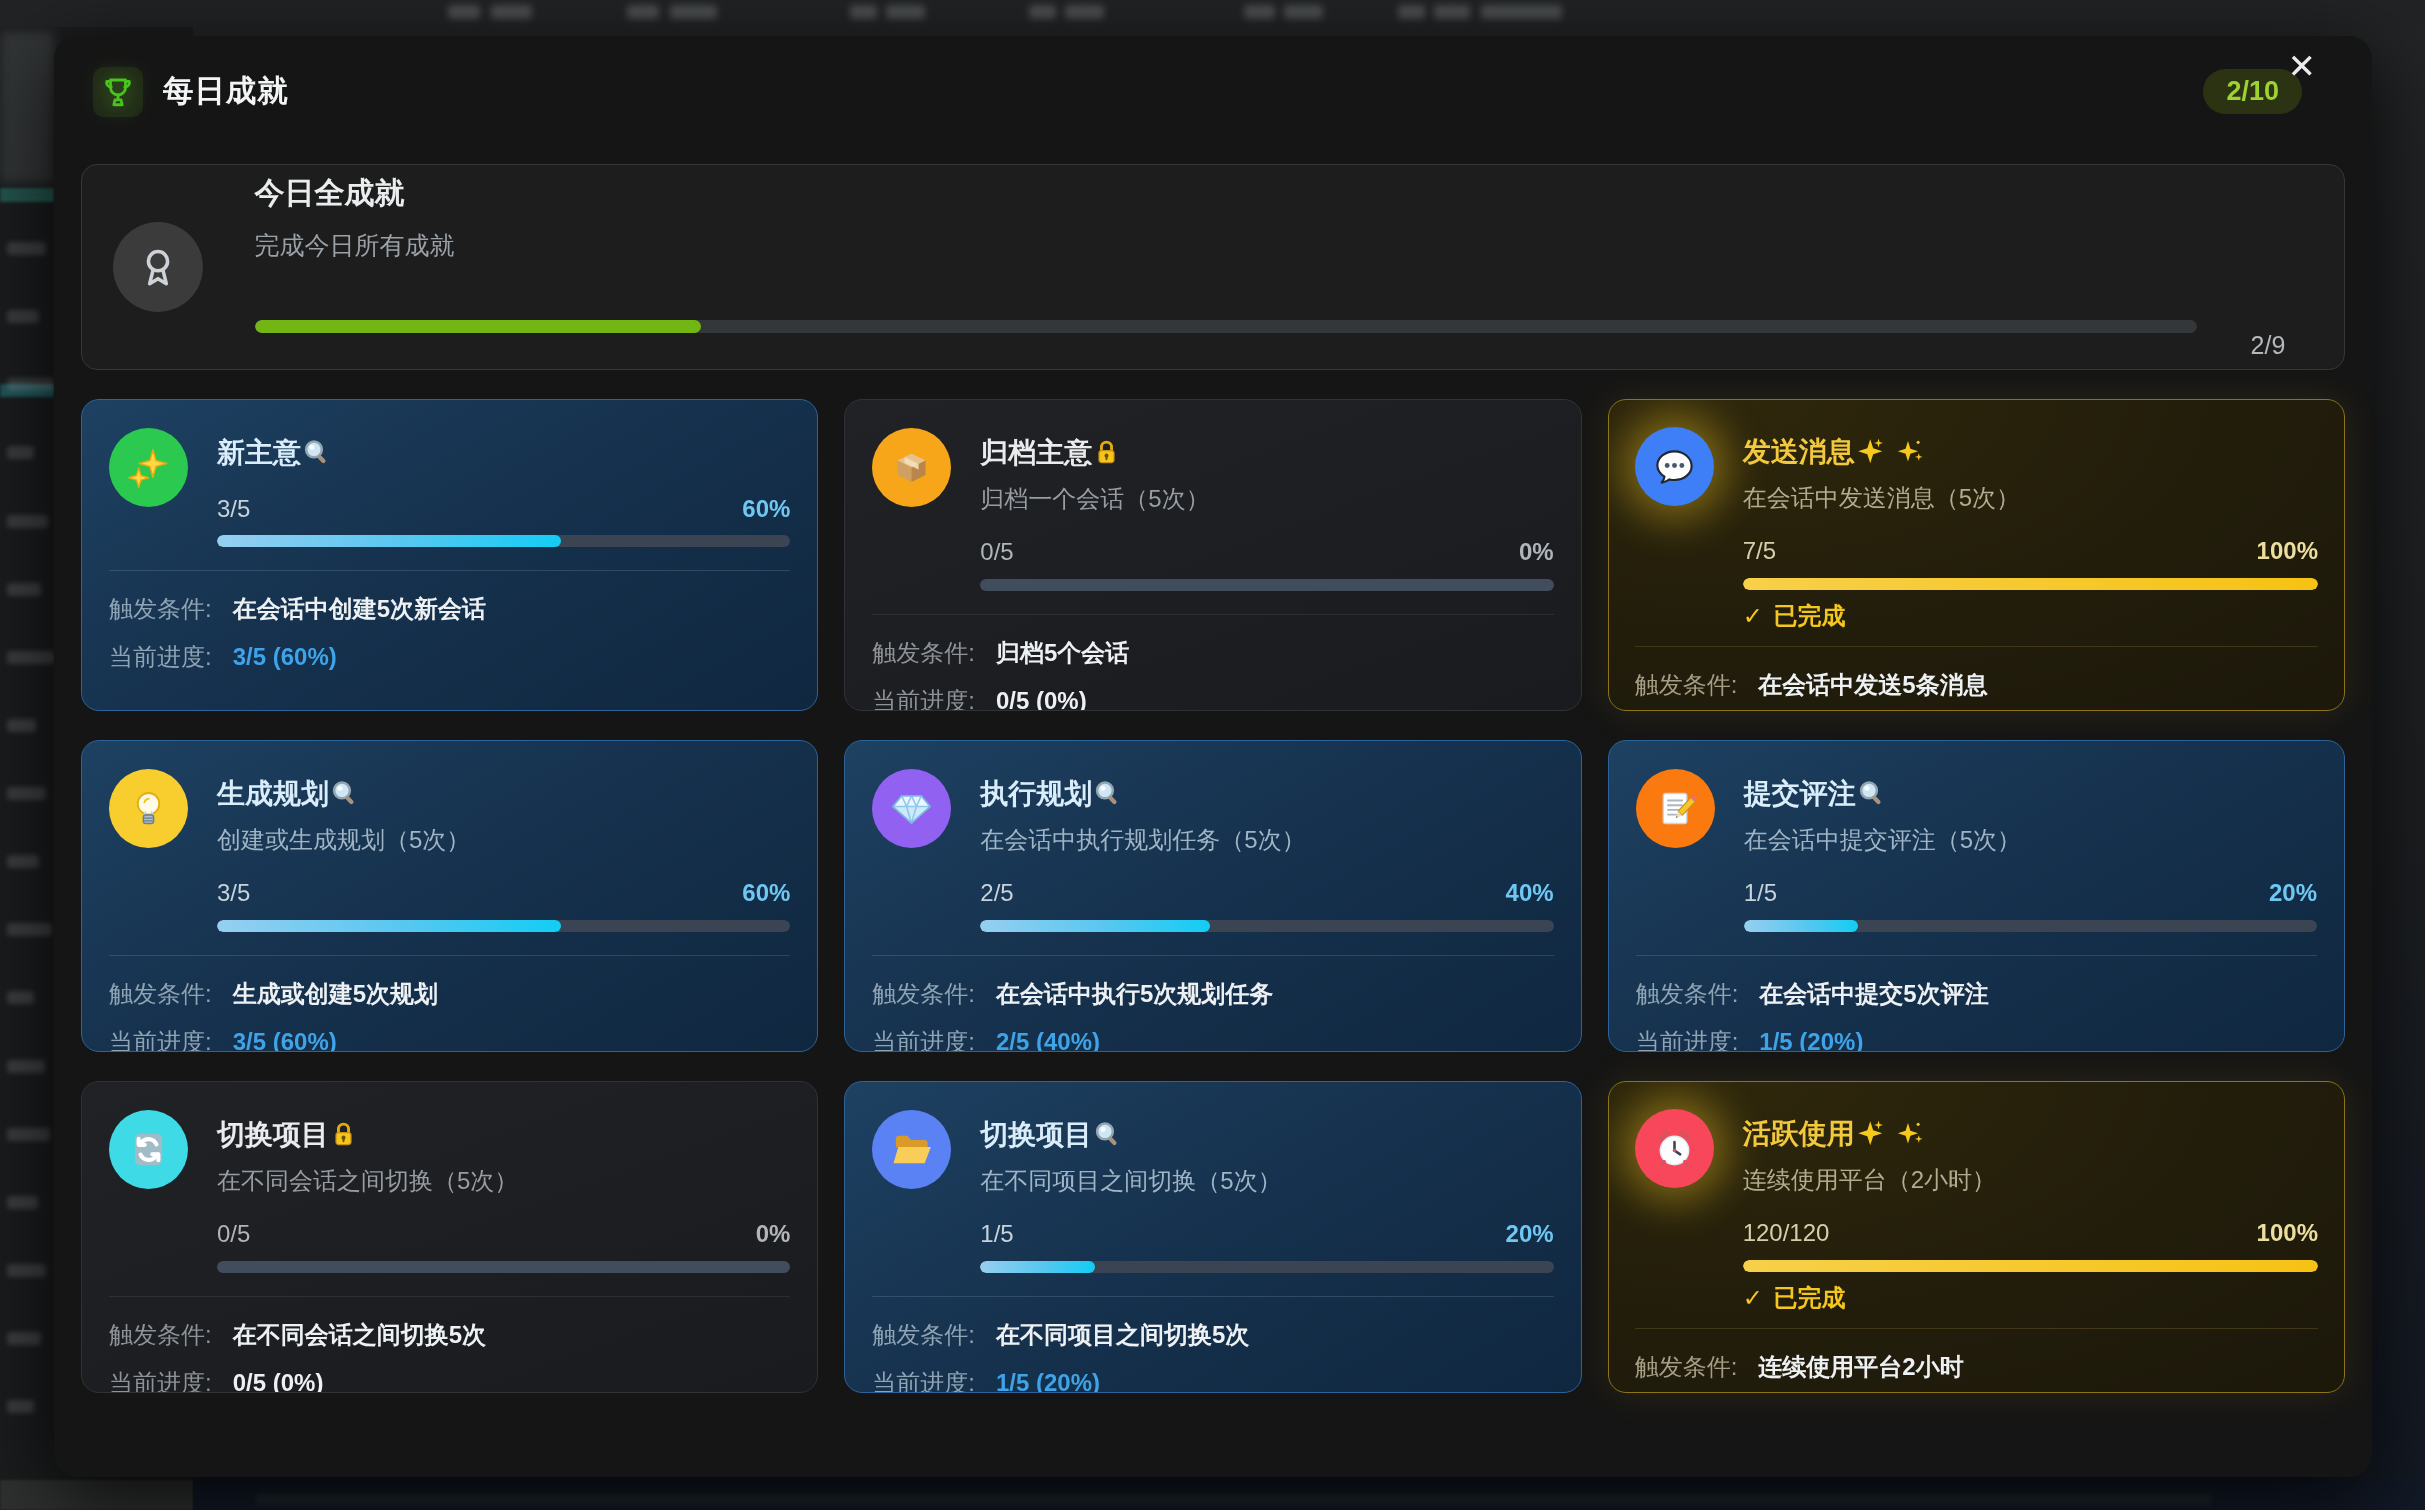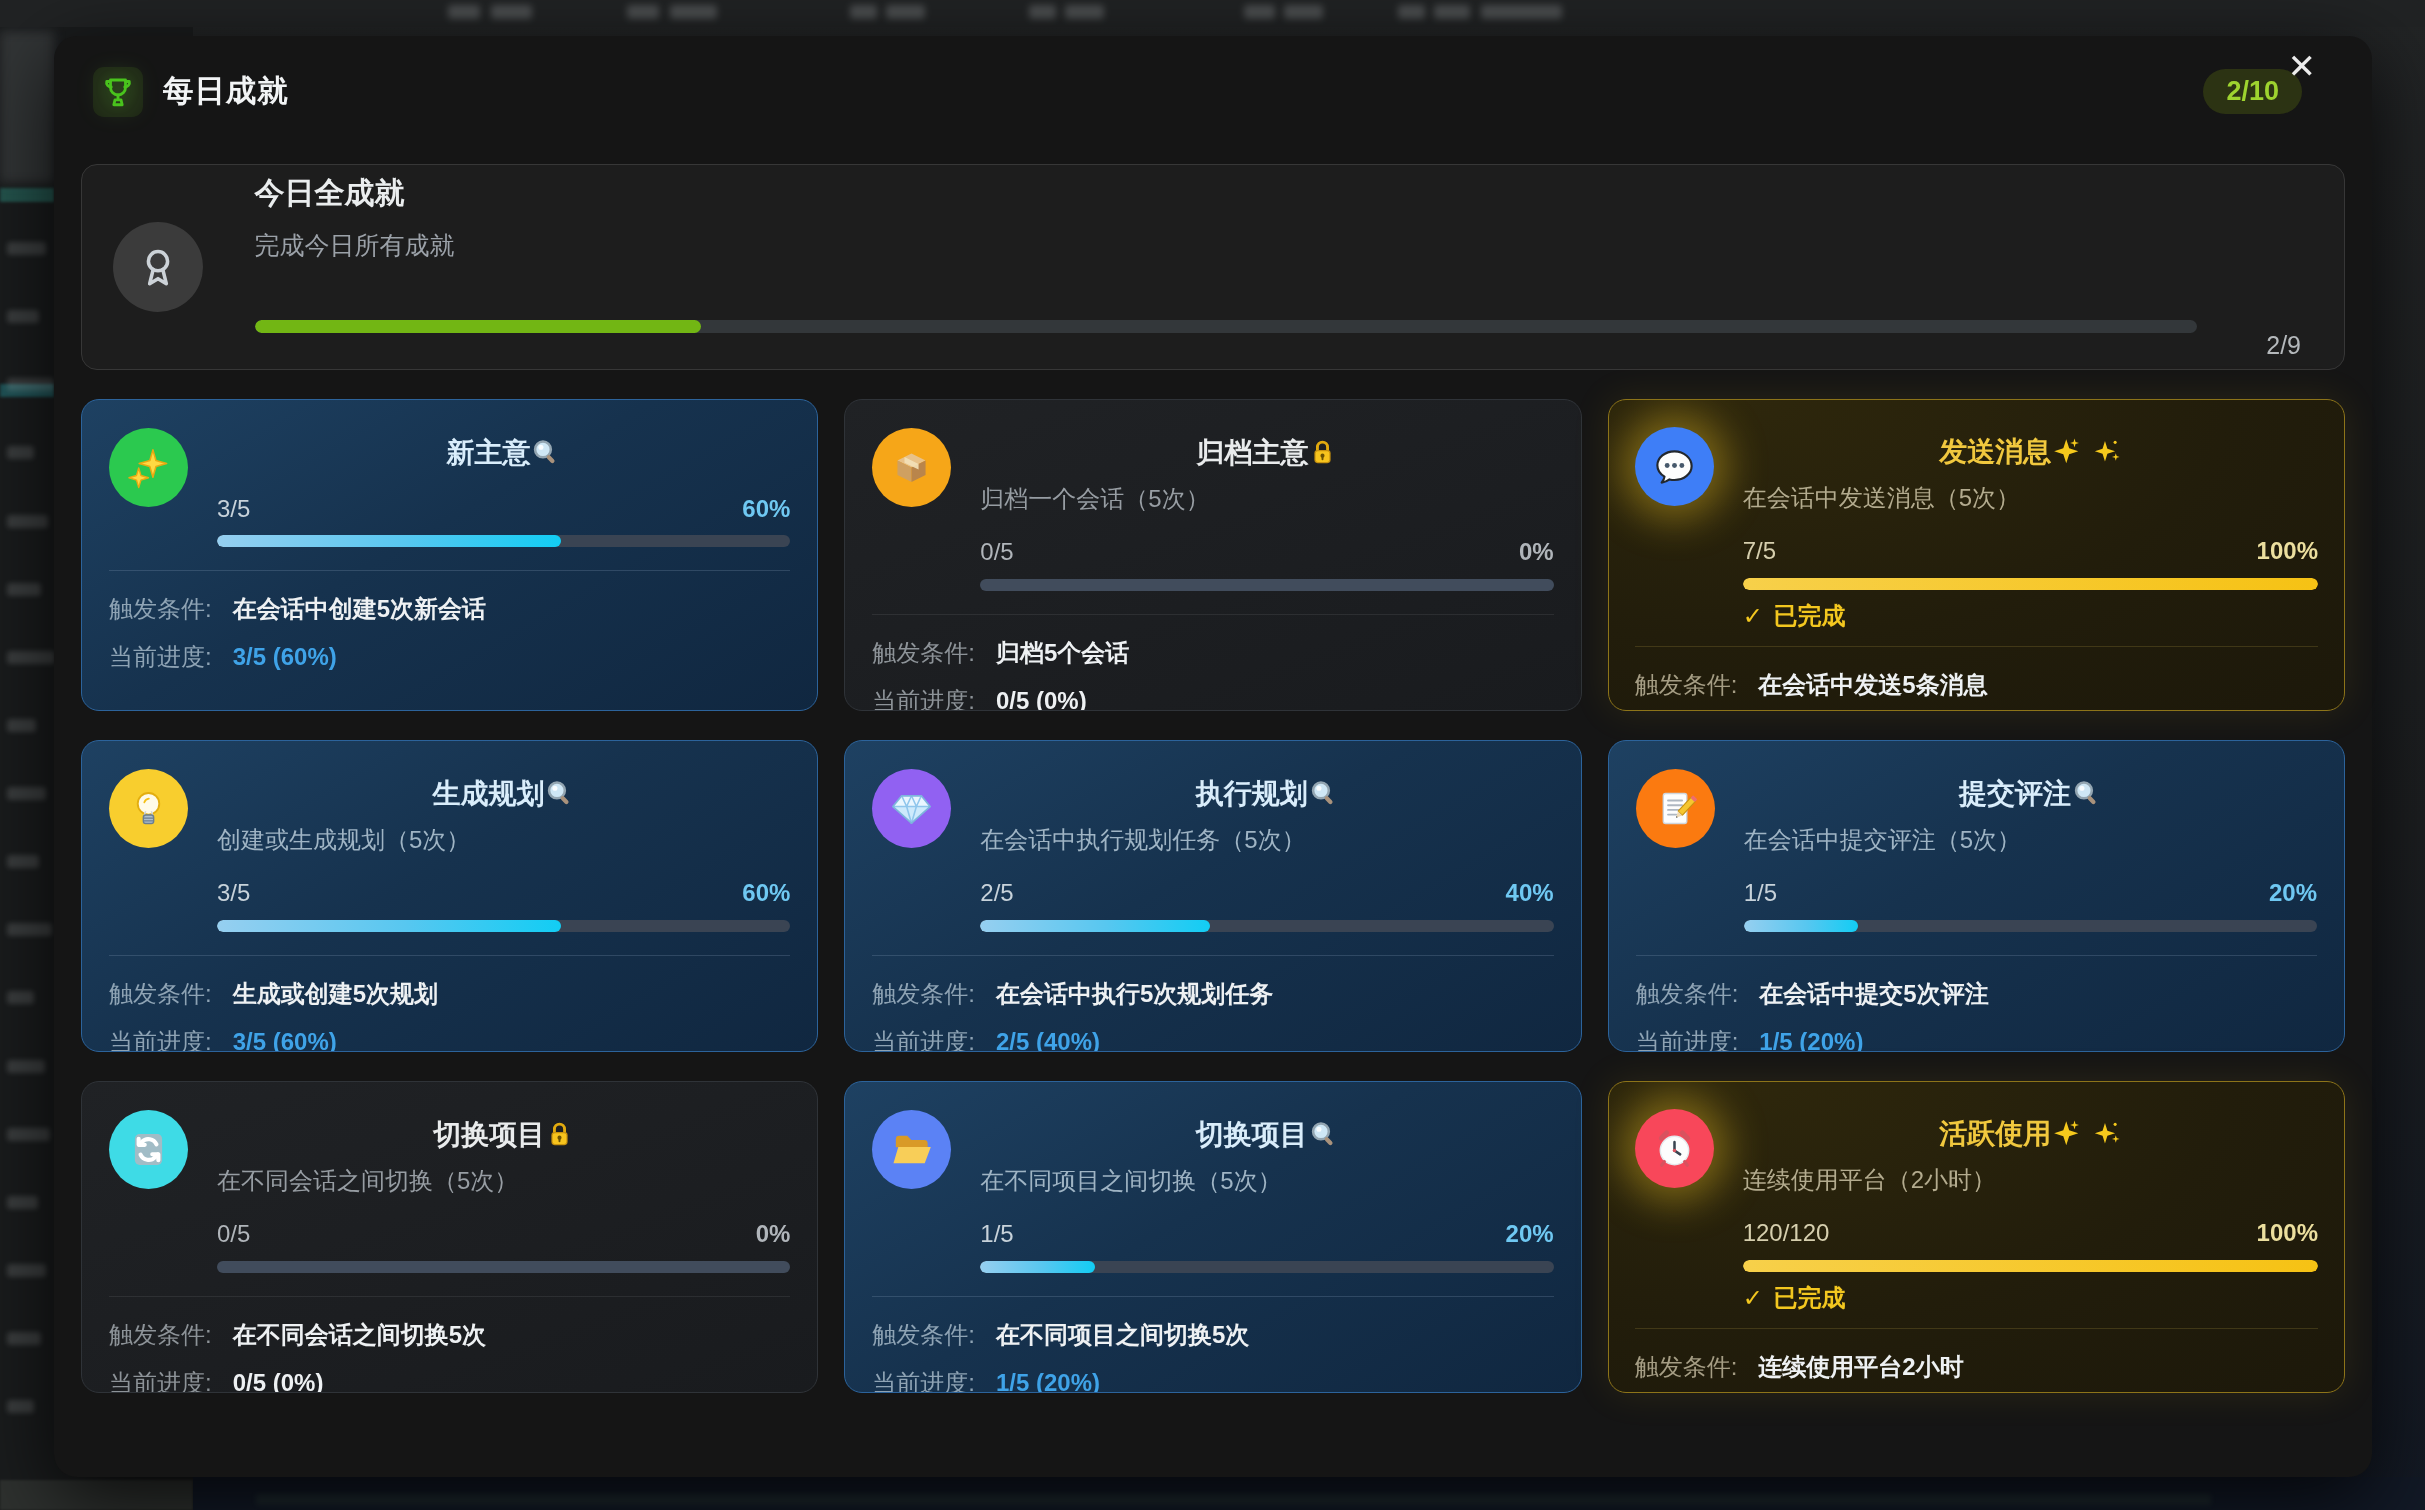--- a/index.html
+++ b/index.html
@@ -43,38 +43,38 @@
   .summary { margin:47px 27px 0; height:206px; border-radius:16px; background:#1d1d1d;
     border:0.9px solid #373737; display:flex; align-items:center; padding:0 43px 0 30.5px; }
   .medal-circle { width:90px; height:90px; border-radius:50%; background:#3b3b3b; flex:none;
     display:flex; align-items:center; justify-content:center; margin-right:52px; }
   .s-main { flex:1; }
   .s-title { font-size:30px; font-weight:700; color:#eaedee; margin-bottom:14.3px; }
   .s-sub { font-size:25px; color:#9ba1a8; margin-bottom:32px; }
   .s-prog { display:flex; align-items:center; gap:38px; }
   .s-track { flex:1; height:12.5px; border-radius:7.2px; background:#33373a; overflow:hidden; }
   .s-fill { height:100%; border-radius:7.2px; }
-  .s-label { font-size:25px; color:#b4b8bb; min-width:66px; text-align:right;margin-top:37px; }
+  .s-label { font-size:25px; color:#b4b8bb; min-width:66px; text-align:center;margin-top:37px; }
 
   
   .grid { margin:29px 27px 0; display:grid; grid-template-columns:repeat(3,1fr); gap:29px 26px; }
   .card { height:312px; border-radius:18px; padding:27px 27px 0; overflow:hidden; position:relative; }
   .card.active { background:linear-gradient(150deg,#1e4162 0%,#16324e 45%,#102740 100%);
     border:0.9px solid #2c639b; }
   .card.locked { background:linear-gradient(160deg,#202225 0%,#191b1e 100%);
     border:0.9px solid #2f3338; }
   .card.done { background:radial-gradient(120% 140% at 18% 0%, #2e270c 0%, #221d0b 55%, #1c180a 100%);
     border:1.8px solid #8d7419; box-shadow:0 0 38px rgba(235,190,25,.10); padding:26px 26px 0; }
 
   .card-top { display:flex; gap:29px; }
   .icon-wrap { width:79px; height:79px; border-radius:50%; flex:none;
     display:flex; align-items:center; justify-content:center; margin-top:1.8px; }
   .card.done .icon-wrap { box-shadow:0 0 39px 14.3px rgba(244,199,34,.40); }
   .card-main { flex:1; min-width:0; }
-  .title-row { display:flex; align-items:center; margin-top:7.2px;justify-content:center; }
+  .title-row { display:flex; align-items:center; margin-top:7.2px; }
   .card-title { font-size:28px; font-weight:700; }
   .card.active .card-title { color:#d9edfb; }
   .card.locked .card-title { color:#e9ebec; }
   .card.done   .card-title { color:#f1c83e; }
   .badge-ic { display:flex; align-items:center; gap:9px; }
   .card-sub { font-size:24px; margin-top:11.7px; }
   .card.active .card-sub { color:#9fb4c4; }
   .card.locked .card-sub { color:#979da3; }
   .card.done   .card-sub { color:#b3ab8e; }
   .labels { display:flex; justify-content:space-between; margin-top:23px; font-size:24px; }

